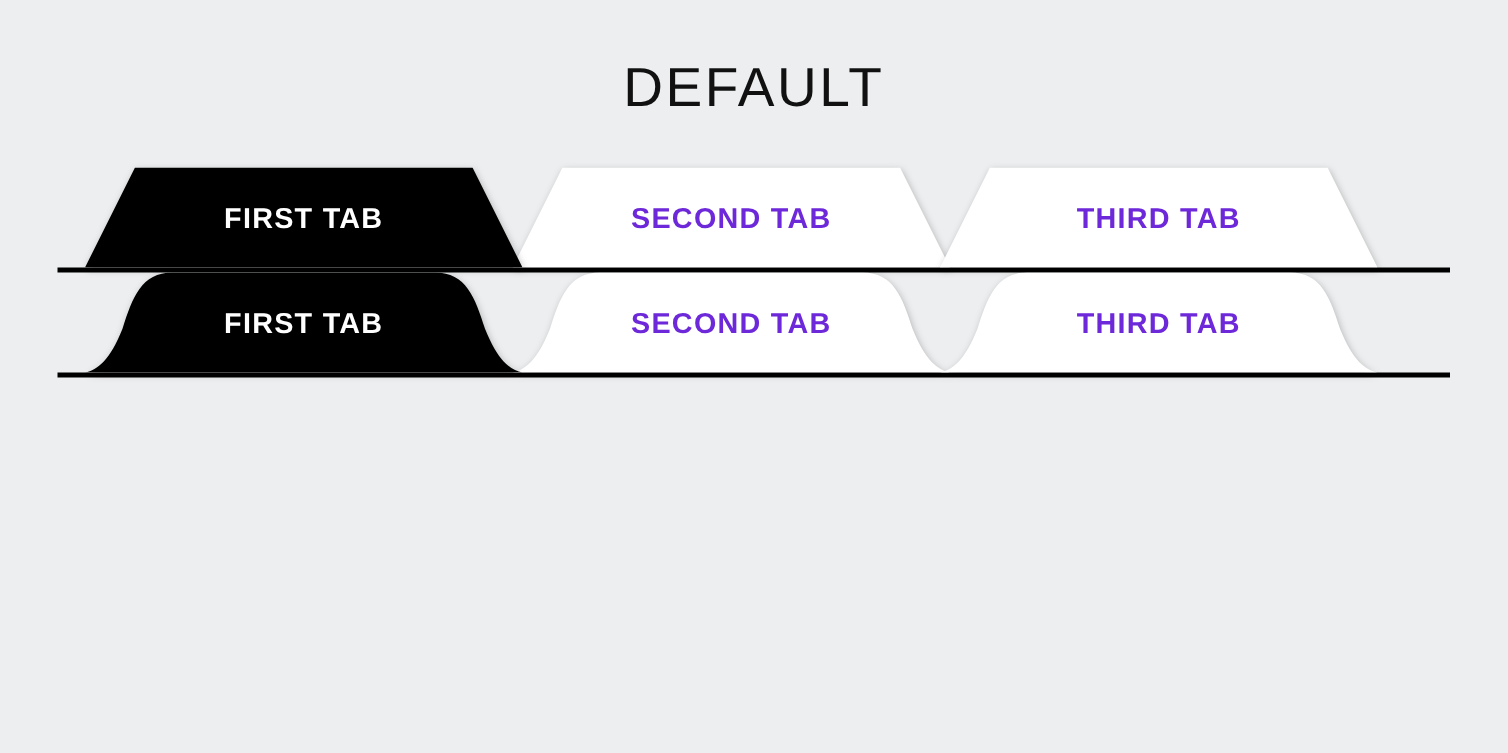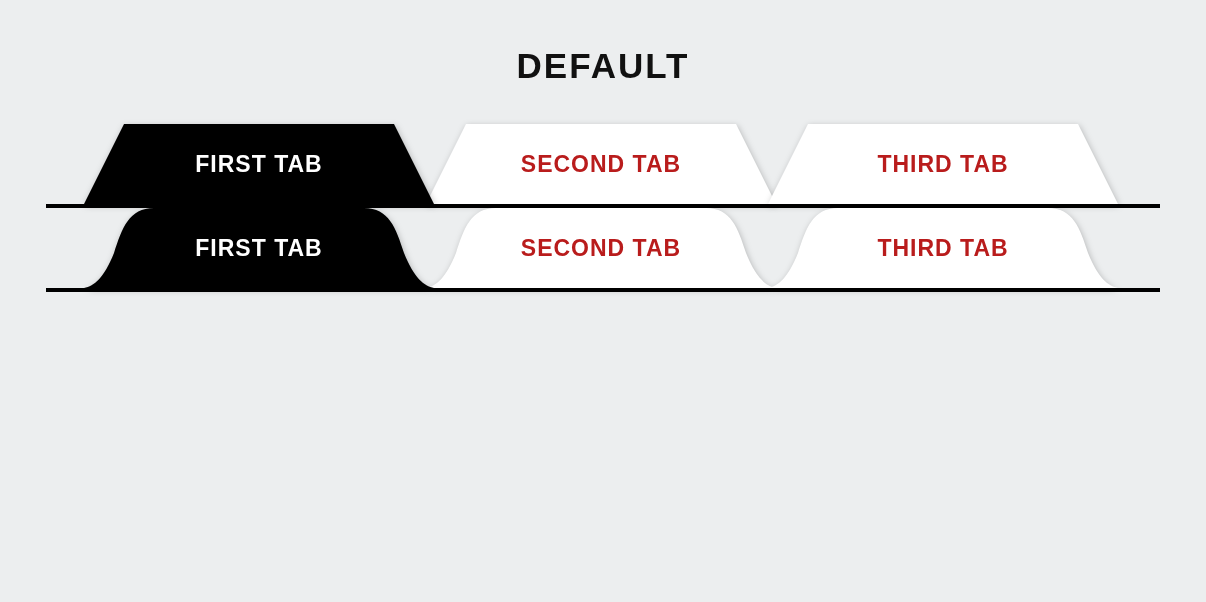--- a/index.html
+++ b/index.html
@@ -7,43 +7,43 @@
   body {
     background: #eceeef;
     font-family: "Helvetica Neue", Arial, sans-serif;
     overflow: hidden;
   }
   .section {
     width: 100%;
   }
   .heading {
     text-align: center;
-    font-size: 35px;
-    font-weight: 700;
+    font-size: 44px;
+    font-weight: 400;
     letter-spacing: 2px;
     color: #111;
     text-transform: uppercase;
   }
   .heading.h1 { margin-top: 46px; margin-bottom: 38px; }
   .heading.h2 { margin-top: 142px; margin-bottom: 38px; }
 
   .tabstrip {
     position: relative;
     margin: 0 46px 0 46px;
     height: 84px;
   }
   .baseline {
     position: absolute;
     left: 0; right: 0; bottom: 0;
     height: 4px;
     background: #000;
   }
   .tabs {
     position: absolute;
-    left: 38px;
+    left: 22px;
     bottom: 4px;
     display: flex;
     gap: 2px;
   }
   .tab {
     position: relative;
     width: 350px;
     height: 80px;
     display: flex;
     align-items: center;
@@ -70,21 +70,21 @@
     font-size: 23px;
     font-weight: 700;
     letter-spacing: 1px;
     text-transform: uppercase;
   }
   .tab.active .label {
     color: #fff;
     text-shadow: -1px 0 #000, 1px 0 #000, 0 -1px #000, 0 1px #000, 1px 1px 1px rgba(0,0,0,0.5);
   }
   .tab.inactive .label {
-    color: #b91c1c;
+    color: #6d28d9;
   }
   .tab.active { z-index: 3; }
   .tab.inactive { z-index: 1; }
 </style>
 </head>
 <body>
 
 <div class="section">
   <div class="heading h1">DEFAULT</div>
   <div class="tabstrip">

